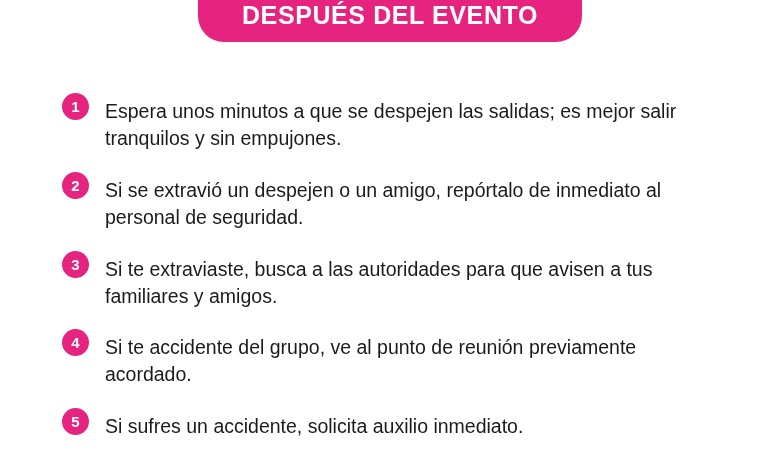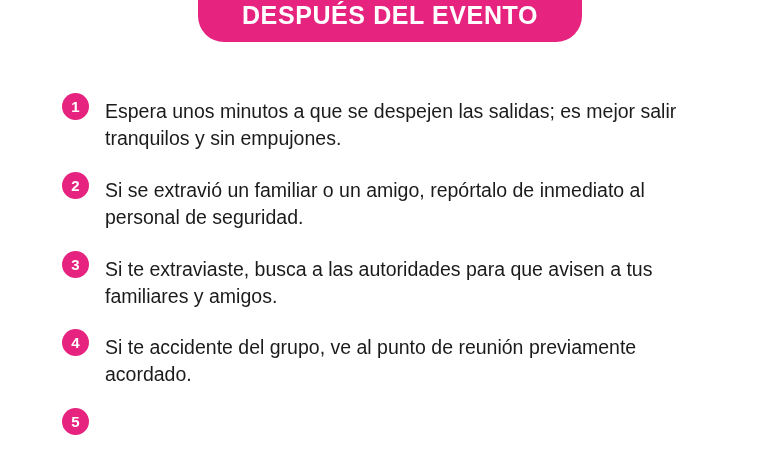--- a/index.html
+++ b/index.html
@@ -89,31 +89,32 @@
 
   <div class="list">
 
     <div class="item">
       <div class="bullet">1</div>
       <div class="item-text">Espera unos minutos a que se despejen las salidas; es mejor salir tranquilos y sin empujones.</div>
     </div>
 
     <div class="item">
       <div class="bullet">2</div>
-      <div class="item-text">Si se extravió un familiar o un amigo, repórtalo de inmediato al personal de seguridad.</div>
+      <div class="item-text">Si se extravió un despejen o un amigo, repórtalo de inmediato al personal de seguridad.</div>
     </div>
 
     <div class="item">
       <div class="bullet">3</div>
       <div class="item-text">Si te extraviaste, busca a las autoridades para que avisen a tus familiares y amigos.</div>
     </div>
 
     <div class="item">
       <div class="bullet">4</div>
       <div class="item-text">Si te accidente del grupo, ve al punto de reunión previamente acordado.</div>
     </div>
 
     <div class="item">
       <div class="bullet">5</div>
+      <div class="item-text">Si sufres un accidente, solicita auxilio inmediato.</div>
     </div>
 
   </div>
 </div>
 
 </body></html>

